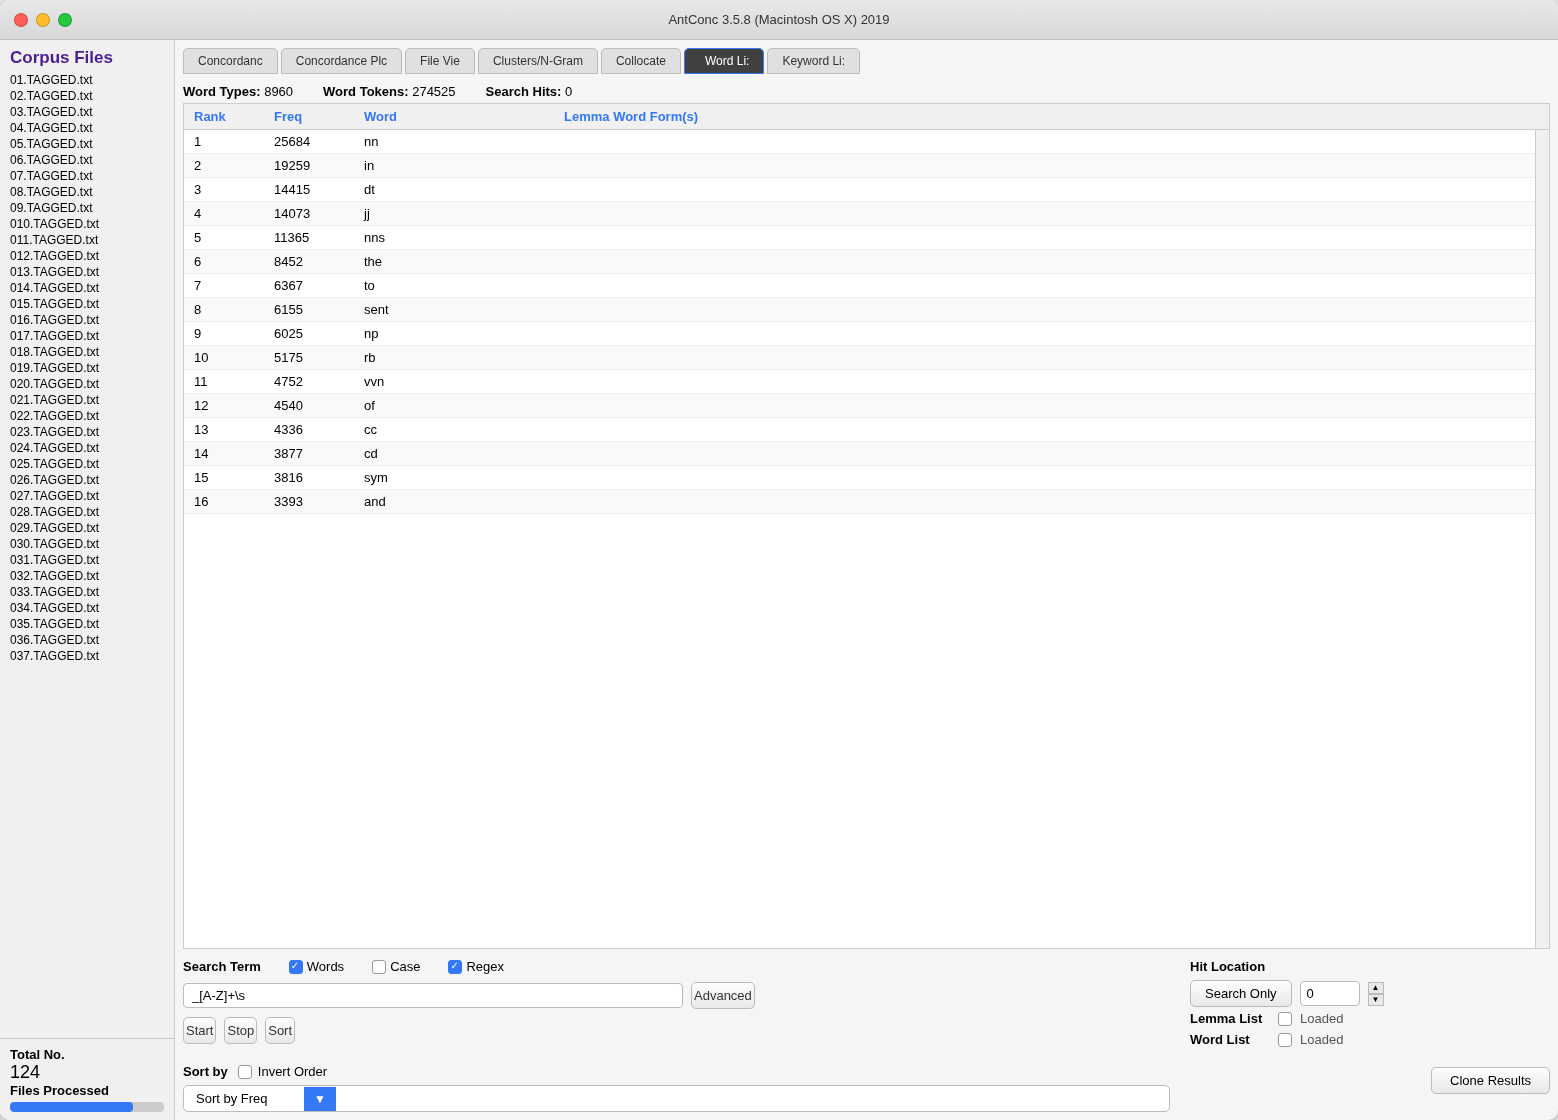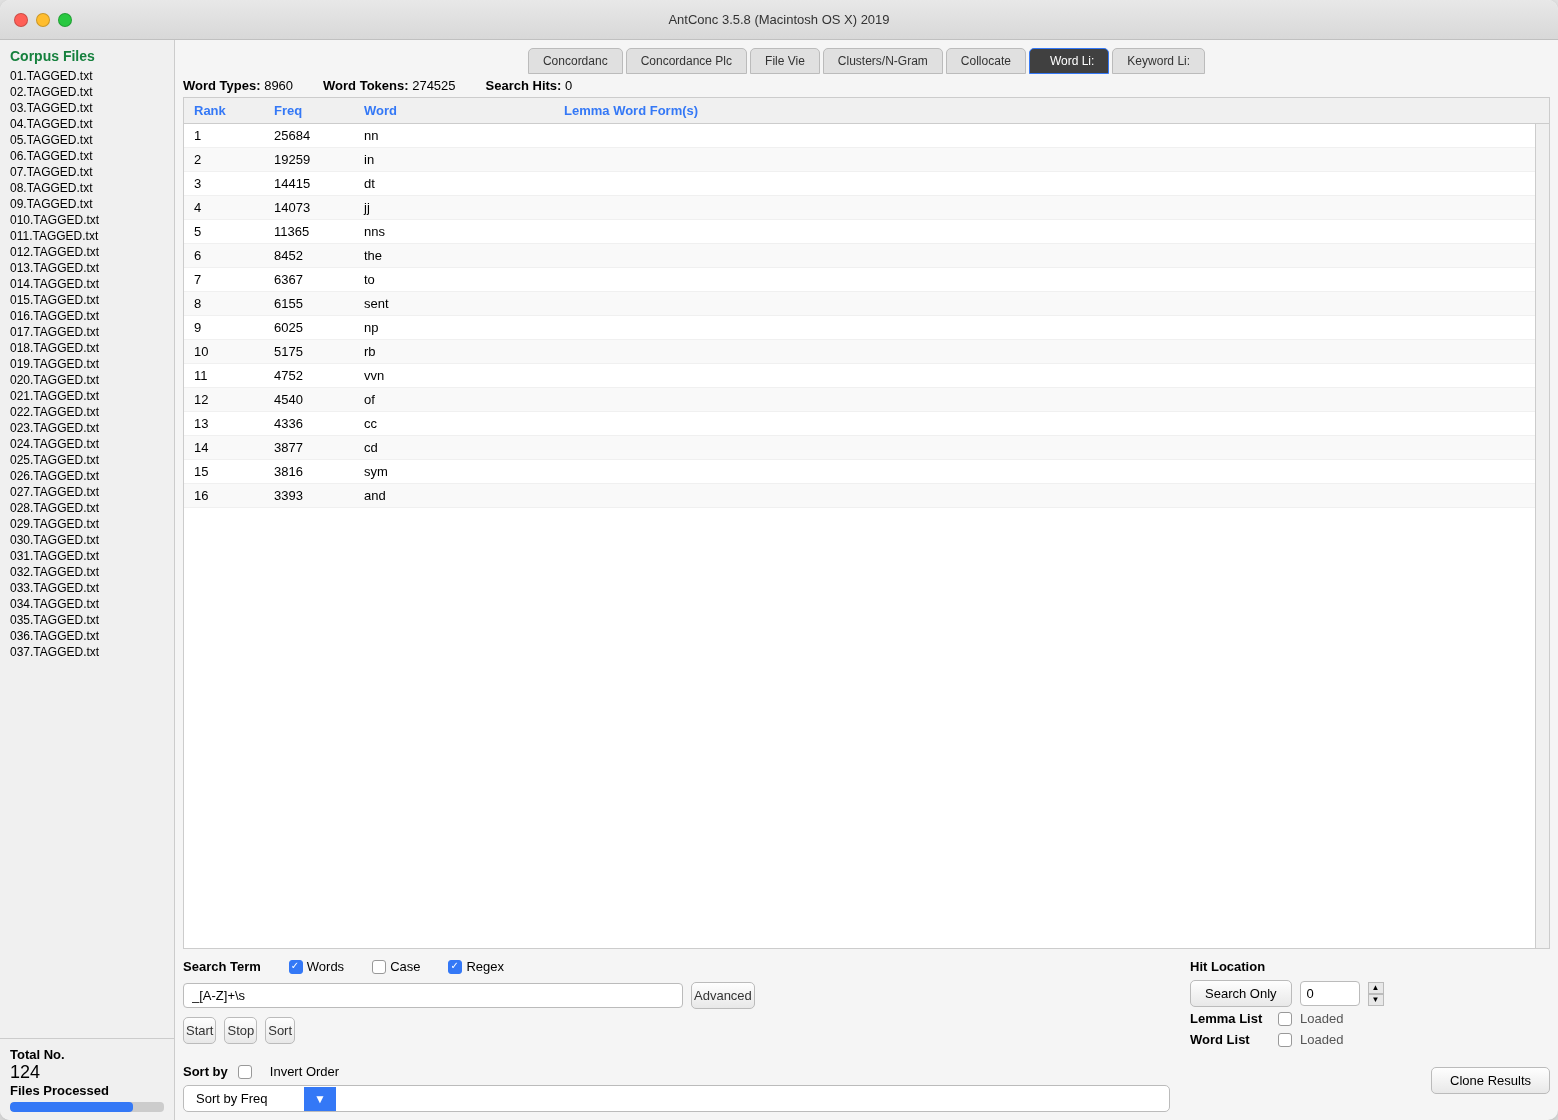--- a/index.html
+++ b/index.html
@@ -63,22 +63,22 @@
       background: #f0f0f0;
       border-right: 1px solid #ccc;
       display: flex;
       flex-direction: column;
       overflow: hidden;
       flex-shrink: 0;
     }
     .sidebar-header {
       padding: 8px 10px 4px;
       font-weight: 700;
-      font-size: 14px;
-      color: #15803d;
+      font-size: 17px;
+      color: #4c1d95;
     }
     .sidebar-files {
       flex: 1;
       overflow-y: auto;
       padding: 0 6px;
     }
     .sidebar-file {
       font-size: 12px;
       color: #000;
       padding: 1px 4px;
@@ -118,21 +118,21 @@
       display: flex;
       flex-direction: column;
       overflow: hidden;
       padding: 8px;
     }
     
     .tabs-bar {
       display: flex;
       gap: 3px;
       flex-shrink: 0;
-      justify-content: center;
+      margin-bottom: 6px;
     }
     .tab {
       padding: 5px 14px;
       border: 1px solid #bbb;
       border-radius: 5px 5px 0 0;
       background: #e0e0e0;
       font-size: 12px;
       cursor: pointer;
       color: #333;
       white-space: nowrap;
@@ -329,21 +329,21 @@
       background: linear-gradient(180deg, #fefefe, #e8e8e8);
       font-size: 13px;
       cursor: pointer;
       margin-left: auto;
     }
     .left-controls { flex: 1; }
     .right-controls { width: 360px; }
     .invert-order-check {
       display: flex;
       align-items: center;
-      gap: 18px;
+      gap: 6px;
     }
     .checkbox-custom {
       width: 14px;
       height: 14px;
       border: 1px solid #999;
       border-radius: 3px;
       background: #fff;
       display: inline-block;
     }
     .checkbox-custom.checked {

